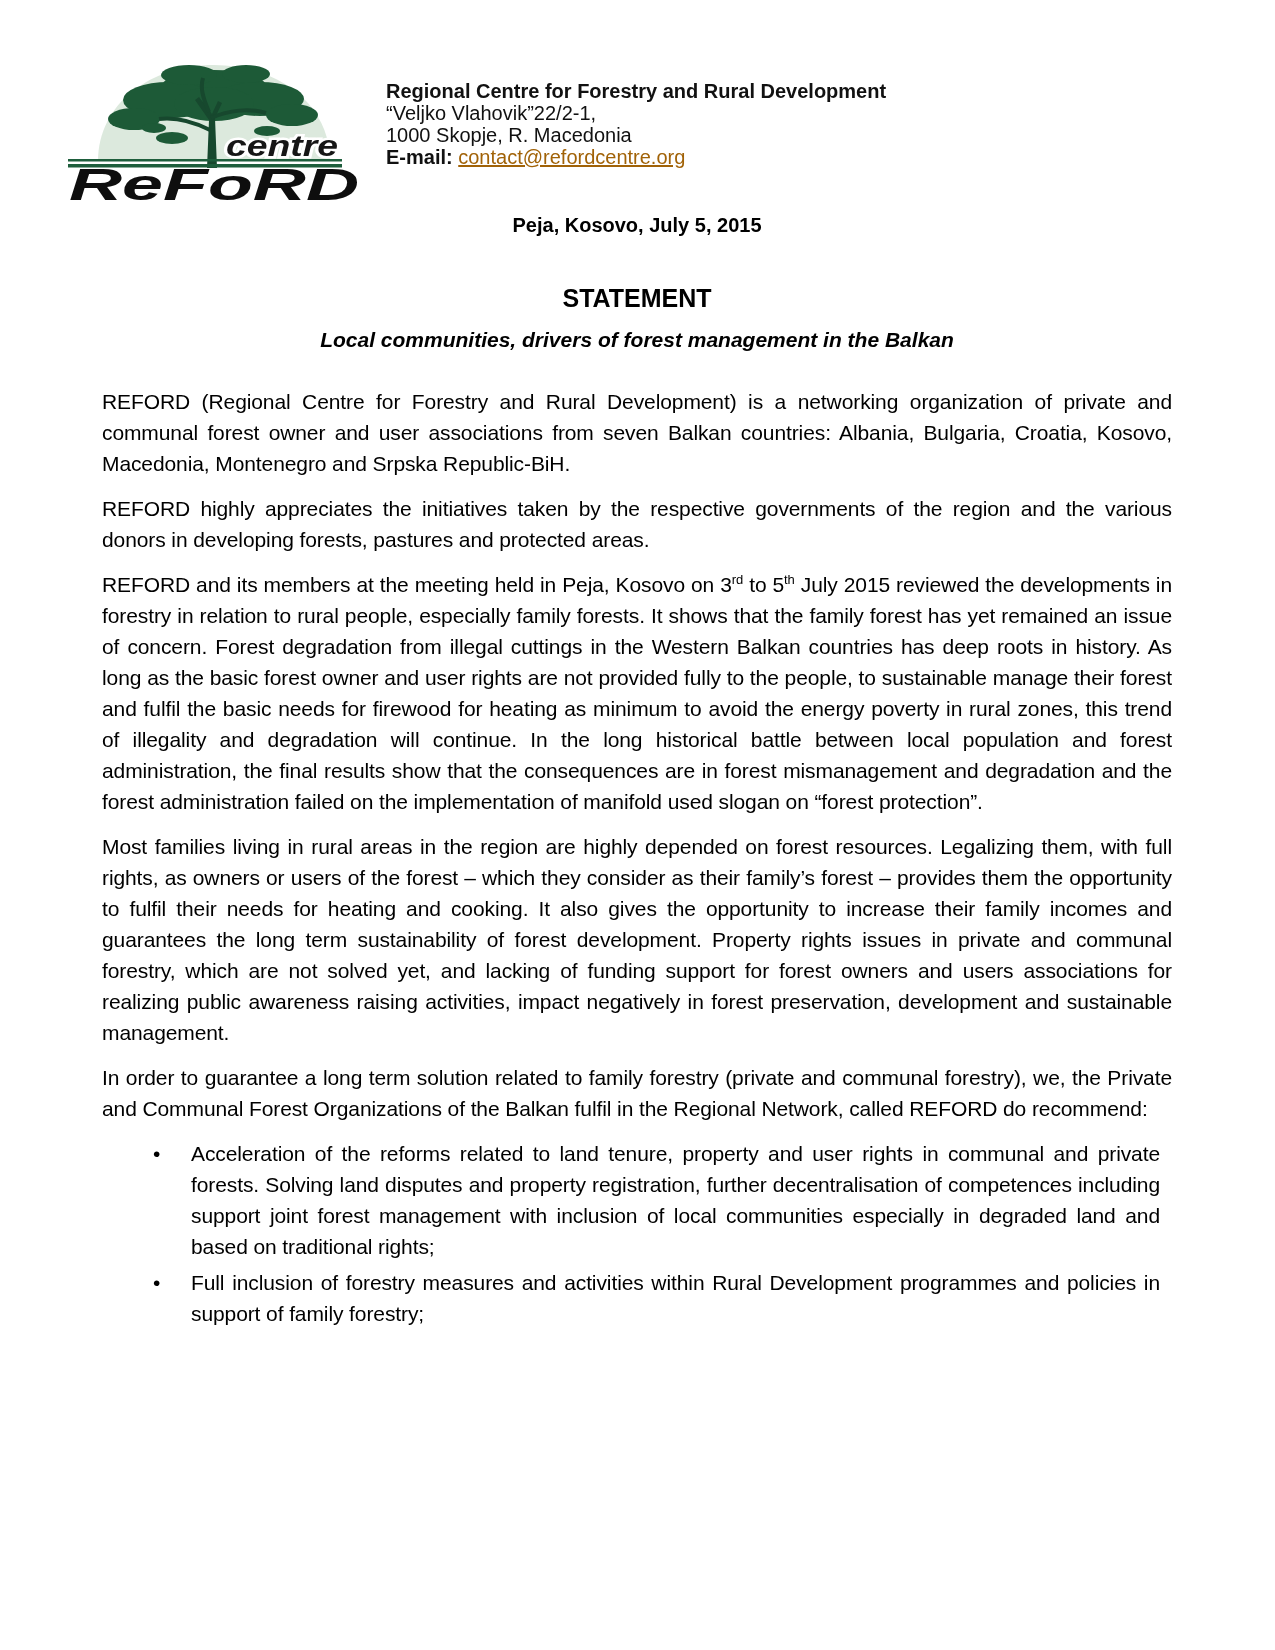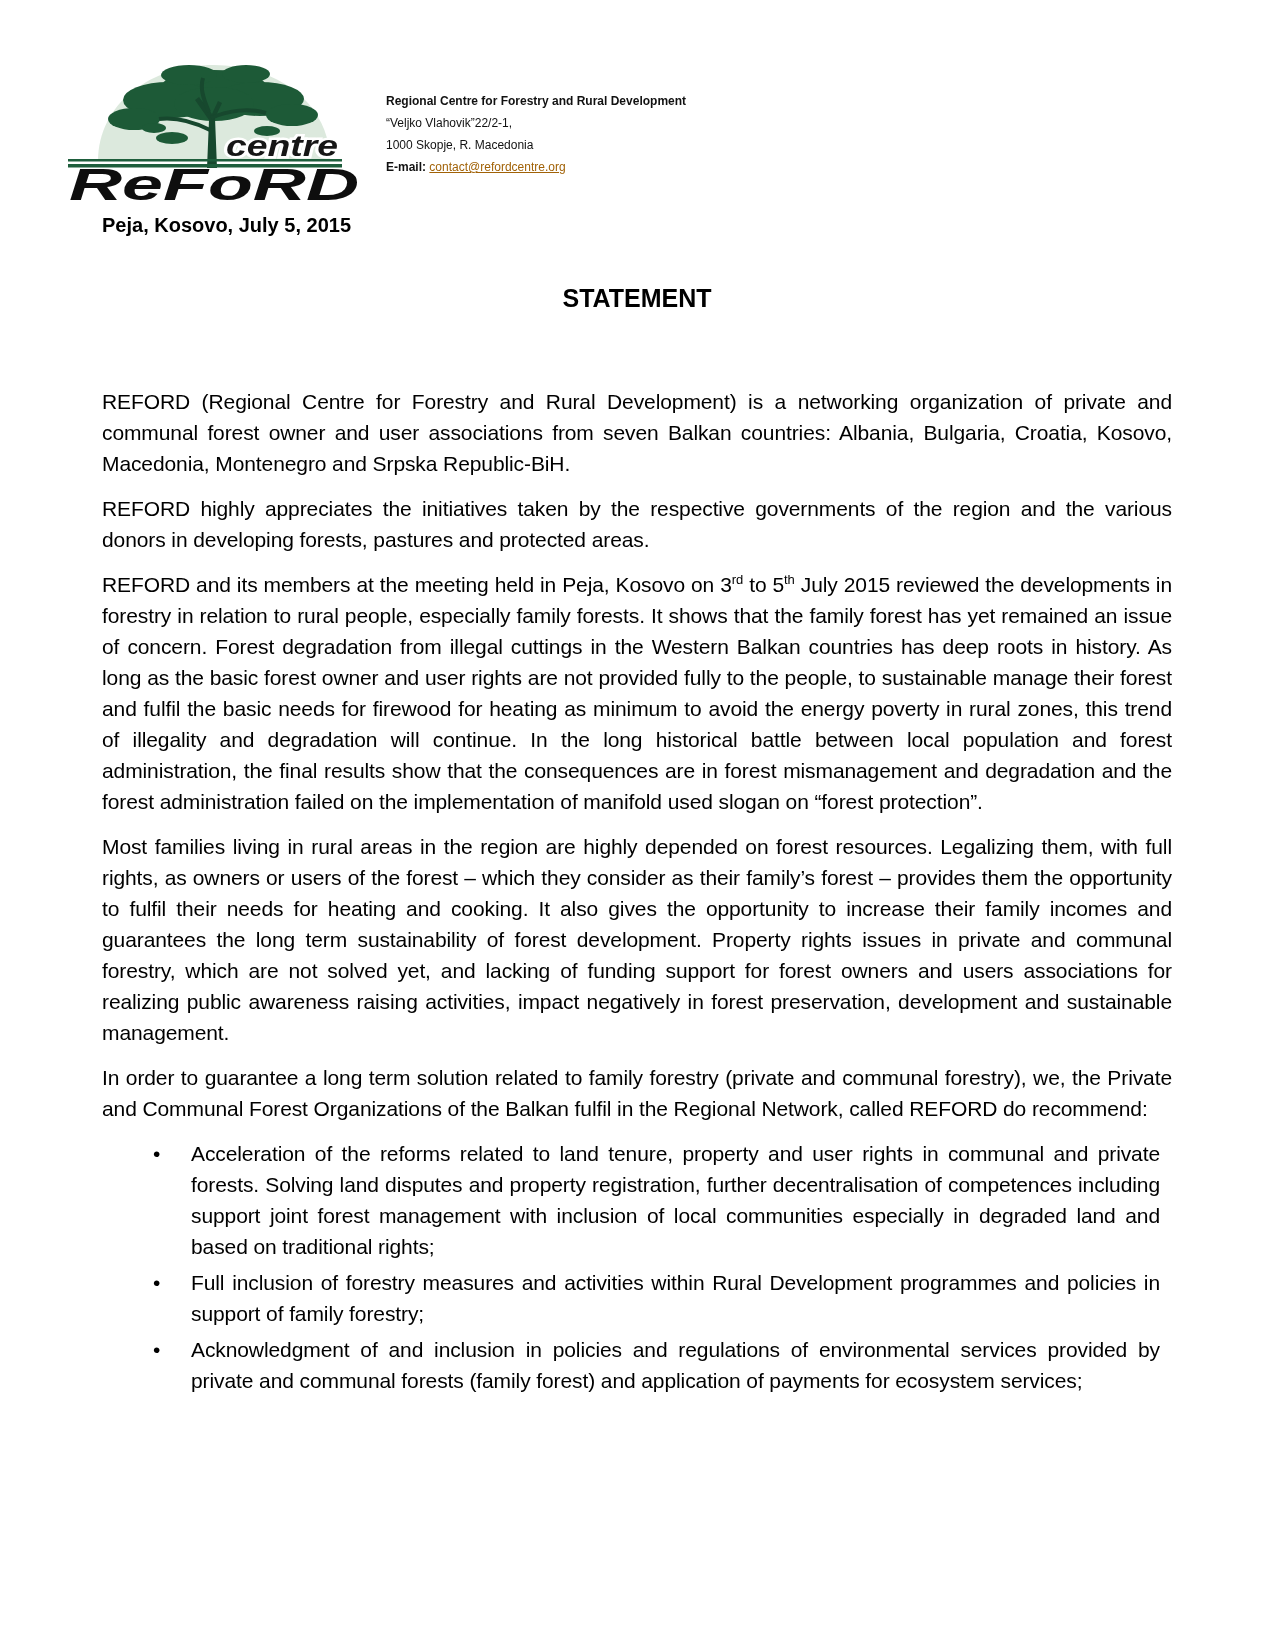--- a/index.html
+++ b/index.html
@@ -8,30 +8,30 @@
     width:1275px;height:1650px;
     margin:0 auto;
     background:#ffffff;
     font-family:"Liberation Sans",sans-serif;
     color:#000;
     overflow:hidden;
   }
   
   .logo{position:absolute;left:64px;top:58px;width:300px;height:146px;}
   .contact{
-    position:absolute;left:386px;top:90px;
-    font-size:12px;line-height:22px;color:#111;
+    position:absolute;left:386px;top:80px;
+    font-size:20px;line-height:22px;color:#111;
   }
   .contact .org-name{font-weight:bold;}
   .contact .lbl{font-weight:bold;}
   .contact a{color:#a16207;text-decoration:underline;cursor:pointer;}
   
   .dateline{
     position:absolute;left:102px;right:103px;top:214px;
-    text-align:left;font-weight:bold;font-size:20px;
+    text-align:center;font-weight:bold;font-size:20px;
   }
   .doc-title{
     position:absolute;left:102px;right:103px;top:284px;
     text-align:center;font-weight:bold;font-size:25px;margin:0;
   }
   .doc-subtitle{
     position:absolute;left:102px;right:103px;top:328px;
     text-align:center;font-weight:bold;font-style:italic;font-size:21px;margin:0;
   }
   
@@ -89,27 +89,27 @@
   <div class="contact">
     <div class="org-name">Regional Centre for Forestry and Rural Development</div>
     <div>“Veljko Vlahovik”22/2-1,</div>
     <div>1000 Skopje, R. Macedonia</div>
     <div><span class="lbl">E-mail:</span> <a>contact@refordcentre.org</a></div>
   </div>
 
   <div class="dateline">Peja, Kosovo, July 5, 2015</div>
 
   <h1 class="doc-title">STATEMENT</h1>
+  <h2 class="doc-subtitle">Local communities, drivers of forest management in the Balkan</h2>
 
   <div class="body-text">
     <p>REFORD (Regional Centre for Forestry and Rural Development) is a networking organization of private and communal forest owner and user associations from seven Balkan countries: Albania, Bulgaria, Croatia, Kosovo, Macedonia, Montenegro and Srpska Republic-BiH.</p>
     <p>REFORD highly appreciates the initiatives taken by the respective governments of the region and the various donors in developing forests, pastures and protected areas.</p>
     <p><span>REFORD and its members at the meeting held in Peja, Kosovo on 3</span><sup>rd</sup><span> to 5</span><sup>th</sup><span> July 2015 reviewed the developments in forestry in relation to rural people, especially family forests. It shows that the </span><b>family forest</b><span> has yet remained an issue of concern. Forest degradation from illegal cuttings in the Western Balkan countries has deep roots in history. As long as the basic forest owner and user rights are not provided fully to the people, to sustainable manage their forest and fulfil the basic needs for firewood for heating as minimum to avoid the energy poverty in rural zones, this trend of illegality and degradation will continue. In the long historical battle between local population and forest administration, the final results show that the consequences are in forest mismanagement and degradation and the forest administration failed on the implementation of manifold used slogan on “forest protection”.</span></p>
     <p>Most families living in rural areas in the region are highly depended on forest resources. Legalizing them, with full rights, as owners or users of the forest – which they consider as their family’s forest – provides them the opportunity to fulfil their needs for heating and cooking. It also gives the opportunity to increase their family incomes and guarantees the long term sustainability of forest development. Property rights issues in private and communal forestry, which are not solved yet, and lacking of funding support for forest owners and users associations for realizing public awareness raising activities, impact negatively in forest preservation, development and sustainable management.</p>
     <p>In order to guarantee a long term solution related to family forestry (private and communal forestry), we, the Private and Communal Forest Organizations of the Balkan fulfil in the Regional Network, called REFORD do recommend:</p>
     <ul class="recs">
       <li><span>Acceleration of the reforms related to land tenure, property and user rights in communal and private forests. Solving land disputes and property registration, further decentralisation of competences including support joint forest management with inclusion of local communities especially in degraded land and based on traditional rights;</span></li>
       <li><span>Full inclusion of forestry measures and activities within Rural Development programmes and policies in support of family forestry;</span></li>
-      <li><span>Acknowledgment of and inclusion in policies and regulations of environmental services provided by private and communal forests (family forest) and application of payments for ecosystem services;</span></li>
     </ul>
   </div>
 
 </div>
 
 </body></html>

